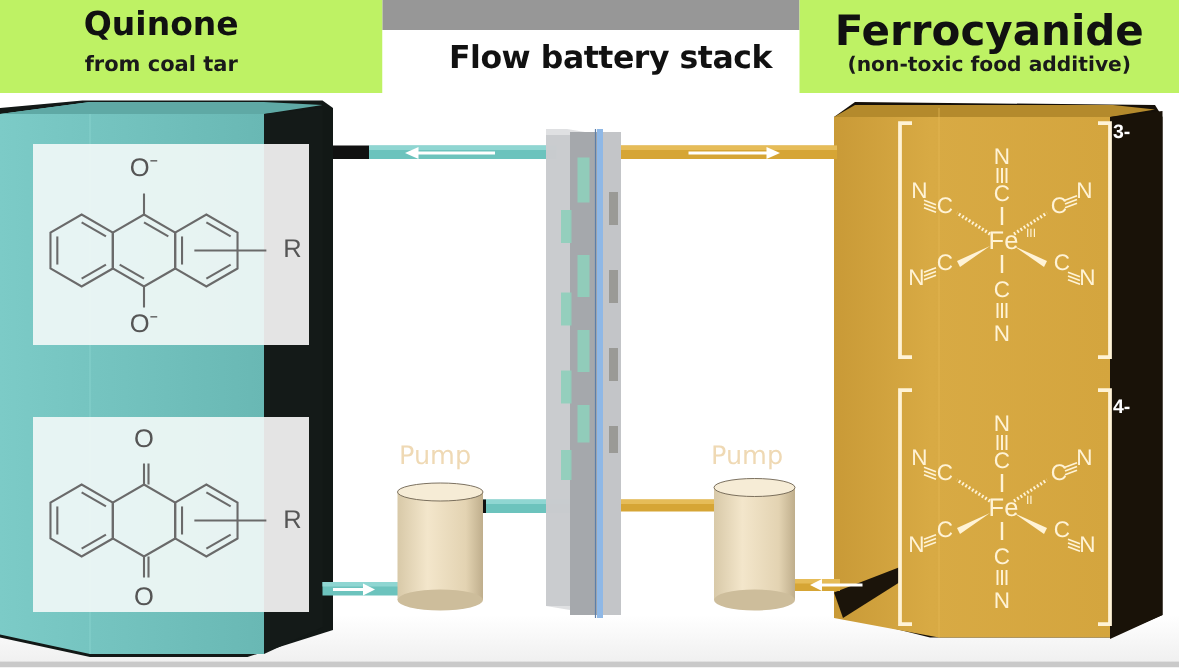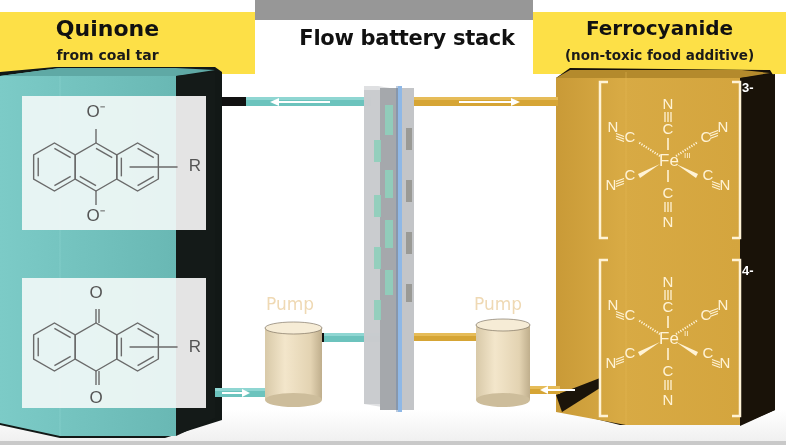--- a/index.html
+++ b/index.html
@@ -1,26 +1,26 @@
 <!DOCTYPE html>
 <html><head>
 <meta charset="utf-8">
 <style>
   html,body{margin:0;padding:0;}
   body{width:786px;height:445px;position:relative;overflow:hidden;background:#ffffff;font-family:"Liberation Sans","DejaVu Sans",sans-serif;}
-  .hdr{position:absolute;top:12px;height:62px;background:#fde047;}
+  .hdr{position:absolute;top:0;height:62px;background:#bef264;}
   .hdr-left{left:0;width:255px;}
   .hdr-right{left:533px;width:253px;}
   .hdr-mid{left:255px;width:278px;top:0;height:20px;background:#979797;}
   .hdr-title{position:absolute;left:255px;top:20px;width:304px;height:42px;background:#ffffff;}
   .hdr-title span{position:absolute;left:0;right:0;top:6px;text-align:center;font-family:"DejaVu Sans",sans-serif;font-weight:bold;font-size:21px;color:#111;letter-spacing:-0.3px;}
   .hdr-h1{position:absolute;left:0;right:0;text-align:center;font-family:"DejaVu Sans",sans-serif;font-weight:bold;color:#111;}
   .hdr-left .hdr-h1{top:4px;font-size:22px;left:-40px;}
   .hdr-left .hdr-sub{position:absolute;left:-40px;right:0;top:35px;text-align:center;font-family:"DejaVu Sans",sans-serif;font-weight:bold;font-size:14px;color:#1a1a1a;}
-  .hdr-right .hdr-h1{top:4px;font-size:20px;}
+  .hdr-right .hdr-h1{top:4px;font-size:28px;}
   .hdr-right .hdr-sub{position:absolute;left:0;right:0;top:35px;text-align:center;font-family:"DejaVu Sans",sans-serif;font-weight:bold;font-size:13.5px;color:#1a1a1a;}
   .bottom-line{position:absolute;left:0;right:0;top:441px;height:4px;background:#c9c9c9;}
   .bottom-fade{position:absolute;left:0;right:0;top:410px;height:31px;background:linear-gradient(#ffffff,#f0f0f0);}
   svg{position:absolute;left:0;top:0;}
   .chem{font-family:"Liberation Sans",sans-serif;}
   .pump-label{position:absolute;font-family:"DejaVu Sans",sans-serif;font-weight:normal;font-size:17px;color:#efd9b4;}
 </style>
 </head>
 <body>
 

